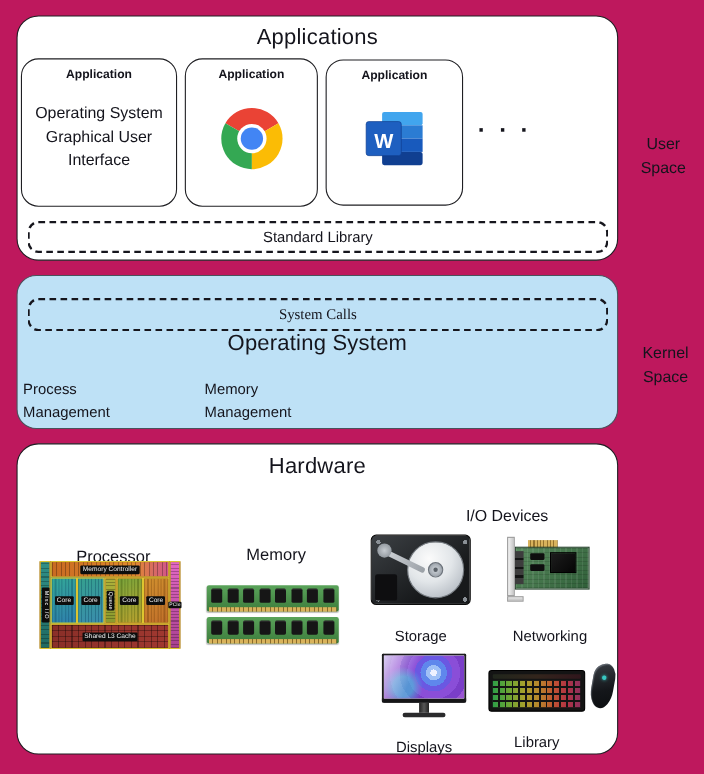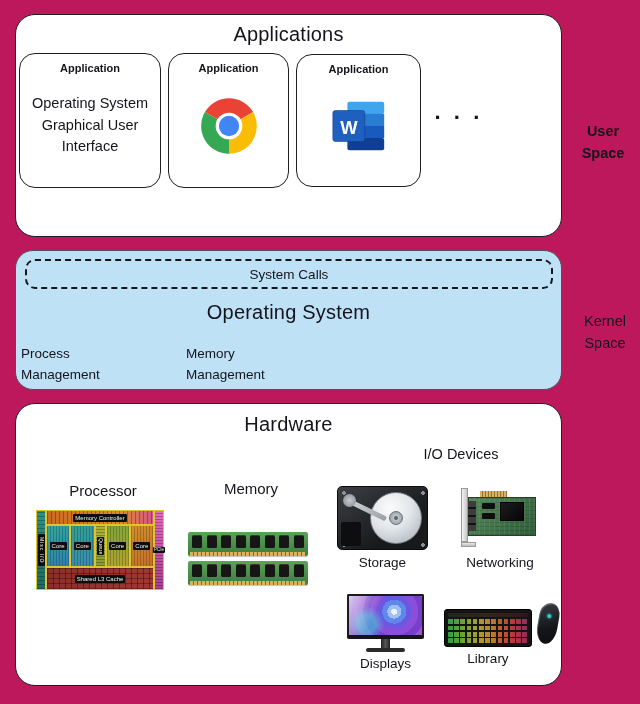--- a/index.html
+++ b/index.html
@@ -22,28 +22,28 @@
             display:flex;flex-direction:column;align-items:center;}
   .app-card .app-lab{margin-top:8px;font-size:11px;font-weight:bold;}
   .app-card .app-body{flex:1;display:flex;align-items:center;justify-content:center;width:100%;padding-bottom:10px;box-sizing:border-box;}
   #app-card-1{left:3px;top:38px;width:142px;height:135px;}
   #app-card-2{left:152px;top:38px;width:121px;height:135px;}
   #app-card-3{left:280px;top:39px;width:125px;height:133px;}
   .gui-text{font-size:14.5px;line-height:21.5px;text-align:center;}
   #dots{left:408px;top:88px;width:70px;text-align:center;font-size:22px;font-weight:700;line-height:30px;letter-spacing:3px;}
 
   .side-label{position:absolute;text-align:center;font-size:14.5px;line-height:22px;}
-  #user-space{left:572px;top:120px;width:62px;font-weight:bold;}
+  #user-space{left:572px;top:120px;width:62px;}
   #kernel-space{left:572px;top:310px;width:66px;}
 
   
   .mgmt{position:absolute;text-align:left;font-size:13.5px;line-height:21px;}
 
   
-  .hw-label{position:absolute;text-align:center;font-size:13.5px;}
+  .hw-label{position:absolute;text-align:center;font-size:13.5px;margin-top:16px;}
   .hw-label.big{font-size:15px;}
 
   
   #die{left:20px;top:106px;width:128px;height:80px;background:#7c2d26;border-radius:1px;}
   .die-region{position:absolute;box-sizing:border-box;border:1px solid #ddc52f;display:flex;align-items:center;justify-content:center;}
   .die-left{left:0;top:0;width:10px;height:80px;
     background:repeating-linear-gradient(0deg,rgba(0,0,0,.25) 0 1px,transparent 1px 4px),linear-gradient(180deg,#2f8f86,#1f6a62);}
   .die-right{left:118px;top:0;width:10px;height:80px;
     background:repeating-linear-gradient(0deg,rgba(0,0,0,.25) 0 1px,transparent 1px 3px),linear-gradient(180deg,#e468c4,#a84090);}
   .die-top{left:10px;top:0;width:108px;height:15px;
@@ -158,27 +158,30 @@
             <rect x="20" y="44.5" width="38" height="12.5" rx="2" fill="#103F91"></rect>
             <rect x="5" y="16" width="33" height="32" rx="2.5" fill="#1E5FC0" stroke="#0f3c8c" stroke-width="0.6"></rect>
             <text x="21.5" y="40.5" text-anchor="middle" font-family="Liberation Sans, DejaVu Sans, sans-serif" font-weight="bold" font-size="19" fill="#ffffff">W</text>
           </g>
         </svg>
       </div>
     </div>
 
     <div id="dots" class="abs">· · ·</div>
 
+    <div class="dashed-box" style="left:9px;top:186px;width:528px;height:29px;">
+      <span>Standard Library</span>
+    </div>
   </div>
 
   <div id="user-space" class="side-label pre">User
 Space</div>
 
   <div id="kernel-box" class="solid-box" style="background: rgb(190, 225, 246); border-color: rgb(73, 82, 92);">
-    <div class="dashed-box" style="left:9px;top:8px;width:528px;height:30px;">
+    <div class="dashed-box" style="left:9px;top:20px;width:528px;height:30px;font-family:Liberation Serif, serif;">
       <span>System Calls</span>
     </div>
     <div class="section-title" style="top:50px;">Operating System</div>
     <div class="mgmt pre" style="left:5px;top:92px;width:120px;">Process
 Management</div>
     <div class="mgmt pre" style="left:170px;top:92px;width:120px;">Memory
 Management</div>
   </div>
 
   <div id="kernel-space" class="side-label pre">Kernel

